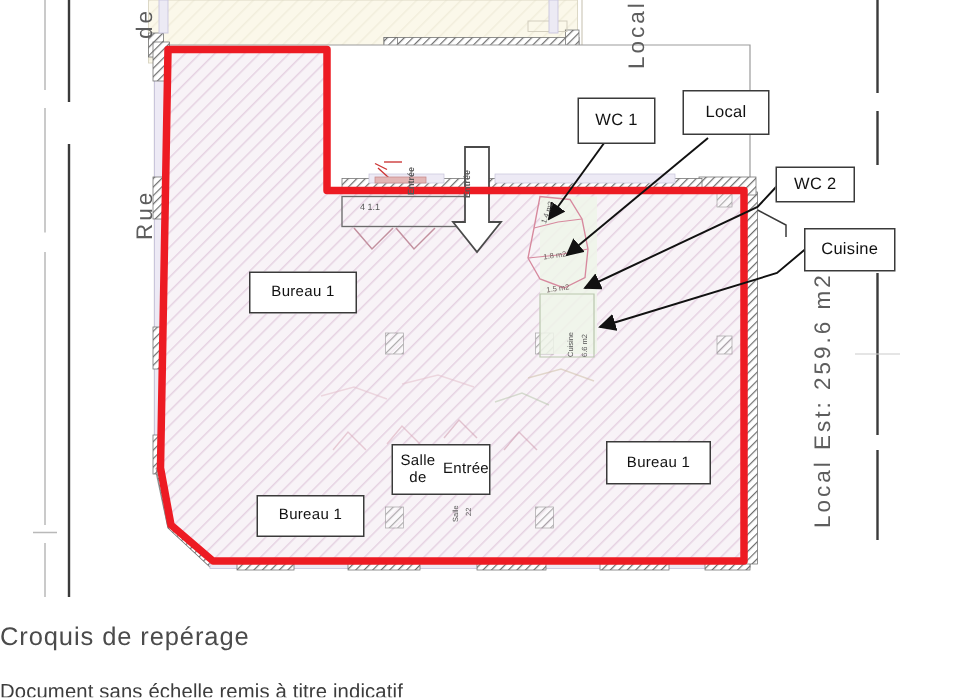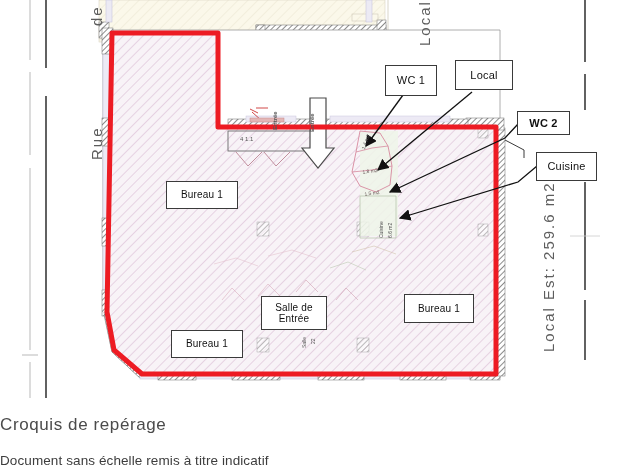--- a/index.html
+++ b/index.html
@@ -250,41 +250,41 @@
   <div class="vtext" style="left:540px; top:352px; transform: rotate(-90deg);">Local Est: 259.6 m2</div>
 
   <div class="callout" style="left:385px; top:65px; width:52px; height:31px;">
     <span>WC 1</span>
   </div>
 
   <div class="callout" style="left:455px; top:60px; width:58px; height:30px;">
     <span>Local</span>
   </div>
 
-  <div class="callout" style="left:517px; top:111px; width:53px; height:24px;font-weight:bold;">
+  <div class="callout" style="left:517px; top:111px; width:53px; height:24px;">
     <span>WC 2</span>
   </div>
 
   <div class="callout" style="left:536px; top:152px; width:61px; height:29px;">
     <span>Cuisine</span>
   </div>
 
   <div class="callout bold" style="left:166px; top:181px; width:72px; height:28px;">
     <span>Bureau 1</span>
   </div>
 
   <div class="callout bold" style="left:171px; top:330px; width:72px; height:28px;">
     <span>Bureau 1</span>
   </div>
 
   <div class="callout bold" style="left:404px; top:294px; width:70px; height:29px;">
     <span>Bureau 1</span>
   </div>
 
-  <div class="callout bold" style="left:261px; top:296px; width:66px; height:34px; flex-direction:column;text-align:center;">
+  <div class="callout bold" style="left:261px; top:296px; width:66px; height:34px; text-align:center;">
     <span>Salle de</span>
     <span>Entrée</span>
   </div>
 
   <div class="micro rot" style="left:272px; top:130px; transform: rotate(-90deg); font-size:6px; font-weight:bold;">Entrée</div>
 
   <div class="micro rot" style="left:309px; top:132px; transform: rotate(-90deg); font-size:6px; font-weight:bold;">Entrée</div>
 
   <div class="micro" style="left:240px; top:136px; font-size:6px; color:#555;">4  1.1</div>
 

